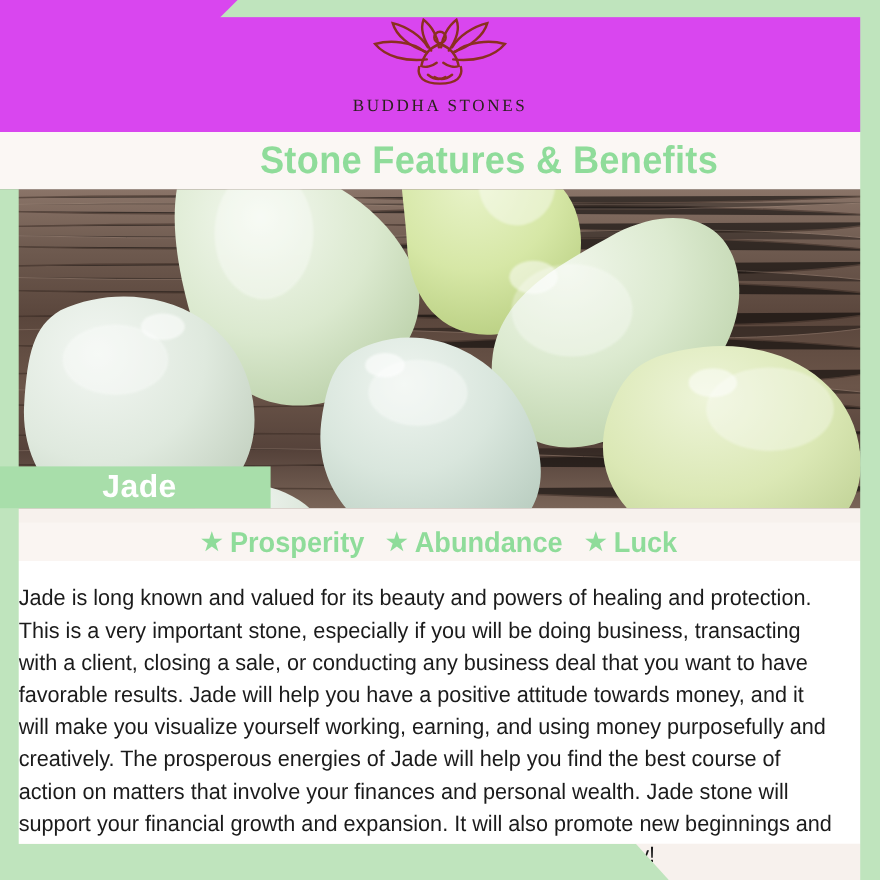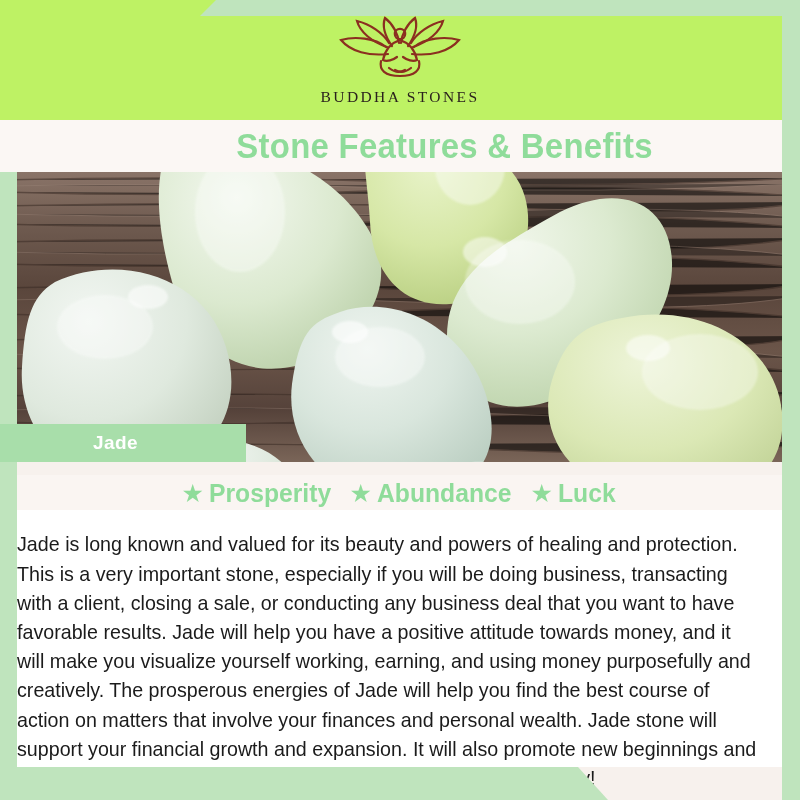--- a/index.html
+++ b/index.html
@@ -46,21 +46,21 @@
     background: #bfe4bd;
     clip-path: polygon(0 0, 578px 0, 608px 33px, 0 33px);
     z-index: 6;
   }
 
   
   .header {
     position: absolute;
     top: 0; left: 0;
     width: 800px; height: 120px;
-    background: #bef264;
+    background: #d946ef;
     z-index: 2;
   }
   .logo-wrap {
     position: absolute;
     top: 16px; left: 0;
     width: 800px;
     display: flex;
     flex-direction: column;
     align-items: center;
   }
@@ -116,21 +116,21 @@
     background: #a8deaa;
     z-index: 7;
     display: flex;
     align-items: center;
   }
   .jade-text {
     margin-left: 93px;
     color: #ffffff;
     font-family: "Liberation Sans", sans-serif;
     font-weight: 700;
-    font-size: 19px;
+    font-size: 29px;
     letter-spacing: 0.4px;
   }
 
   
   .benefits {
     position: absolute;
     top: 475px; left: 0;
     width: 800px; height: 36px;
     z-index: 4;
     display: flex;

